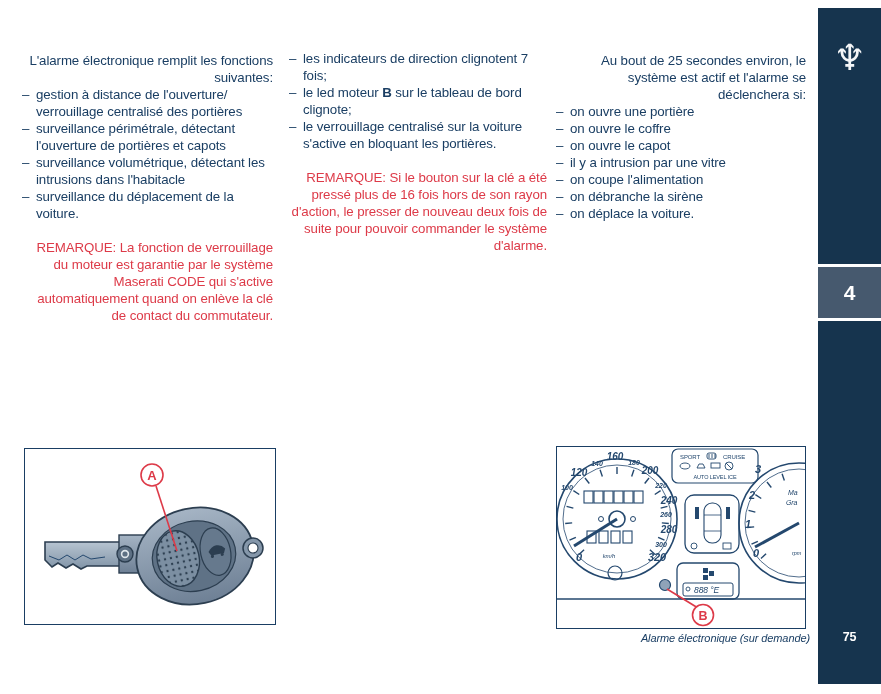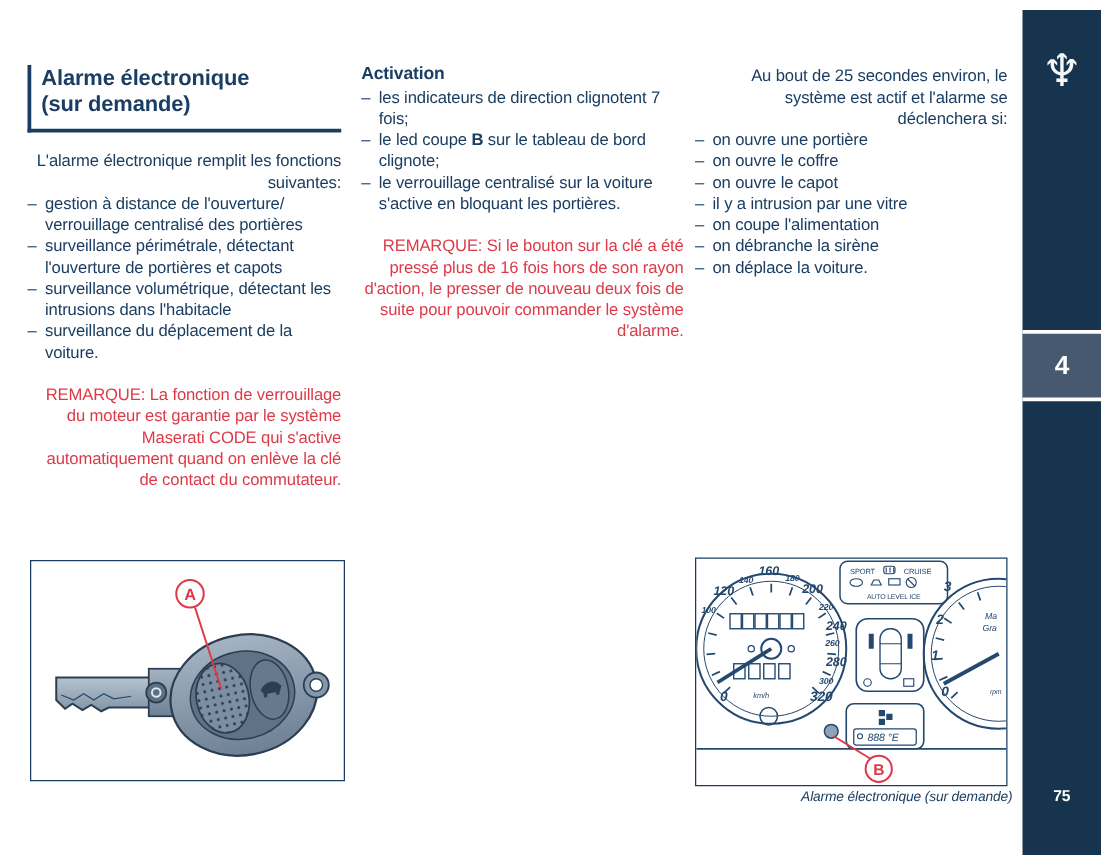--- a/index.html
+++ b/index.html
@@ -42,24 +42,20 @@
                align-items:center;justify-content:center;}
   .pagenum{position:absolute;bottom:40px;left:0;width:100%;text-align:center;color:#fff;
            font-weight:bold;font-size:12.5px;}
 </style>
 </head>
 <body>
 
 <div class="page">
 
   <div class="col col1">
-    <div class="title-block">
-      <div class="title">Alarme électronique</div>
-      <div class="title">(sur demande)</div>
-    </div>
     <p class="para">L'alarme électronique remplit les fonctions suivantes:</p>
     <div class="li">
       <span class="dash">–</span>
       <span class="li-text">gestion à distance de l'ouverture/ verrouillage centralisé des portières</span>
     </div>
     <div class="li">
       <span class="dash">–</span>
       <span class="li-text">surveillance périmétrale, détectant l'ouverture de portières et capots</span>
     </div>
     <div class="li">
@@ -67,28 +63,27 @@
       <span class="li-text">surveillance volumétrique, détectant les intrusions dans l'habitacle</span>
     </div>
     <div class="li">
       <span class="dash">–</span>
       <span class="li-text">surveillance du déplacement de la voiture.</span>
     </div>
     <p class="para remark">REMARQUE: La fonction de verrouillage du moteur est garantie par le système Maserati CODE qui s'active automatiquement quand on enlève la clé de contact du commutateur.</p>
   </div>
 
   <div class="col col2">
-    <div class="heading">Activation</div>
     <div class="li">
       <span class="dash">–</span>
       <span class="li-text">les indicateurs de direction clignotent 7 fois;</span>
     </div>
     <div class="li">
       <span class="dash">–</span>
-      <span class="li-text"><span>le led coupe </span><span class="b">B</span><span> sur le tableau de bord clignote;</span></span>
+      <span class="li-text"><span>le led moteur </span><span class="b">B</span><span> sur le tableau de bord clignote;</span></span>
     </div>
     <div class="li">
       <span class="dash">–</span>
       <span class="li-text">le verrouillage centralisé sur la voiture s'active en bloquant les portières.</span>
     </div>
     <p class="para remark">REMARQUE: Si le bouton sur la clé a été pressé plus de 16 fois hors de son rayon d'action, le presser de nouveau deux fois de suite pour pouvoir commander le système d'alarme.</p>
   </div>
 
   <div class="col col3">
     <p class="para">Au bout de 25 secondes environ, le système est actif et l'alarme se déclenchera si:</p>

